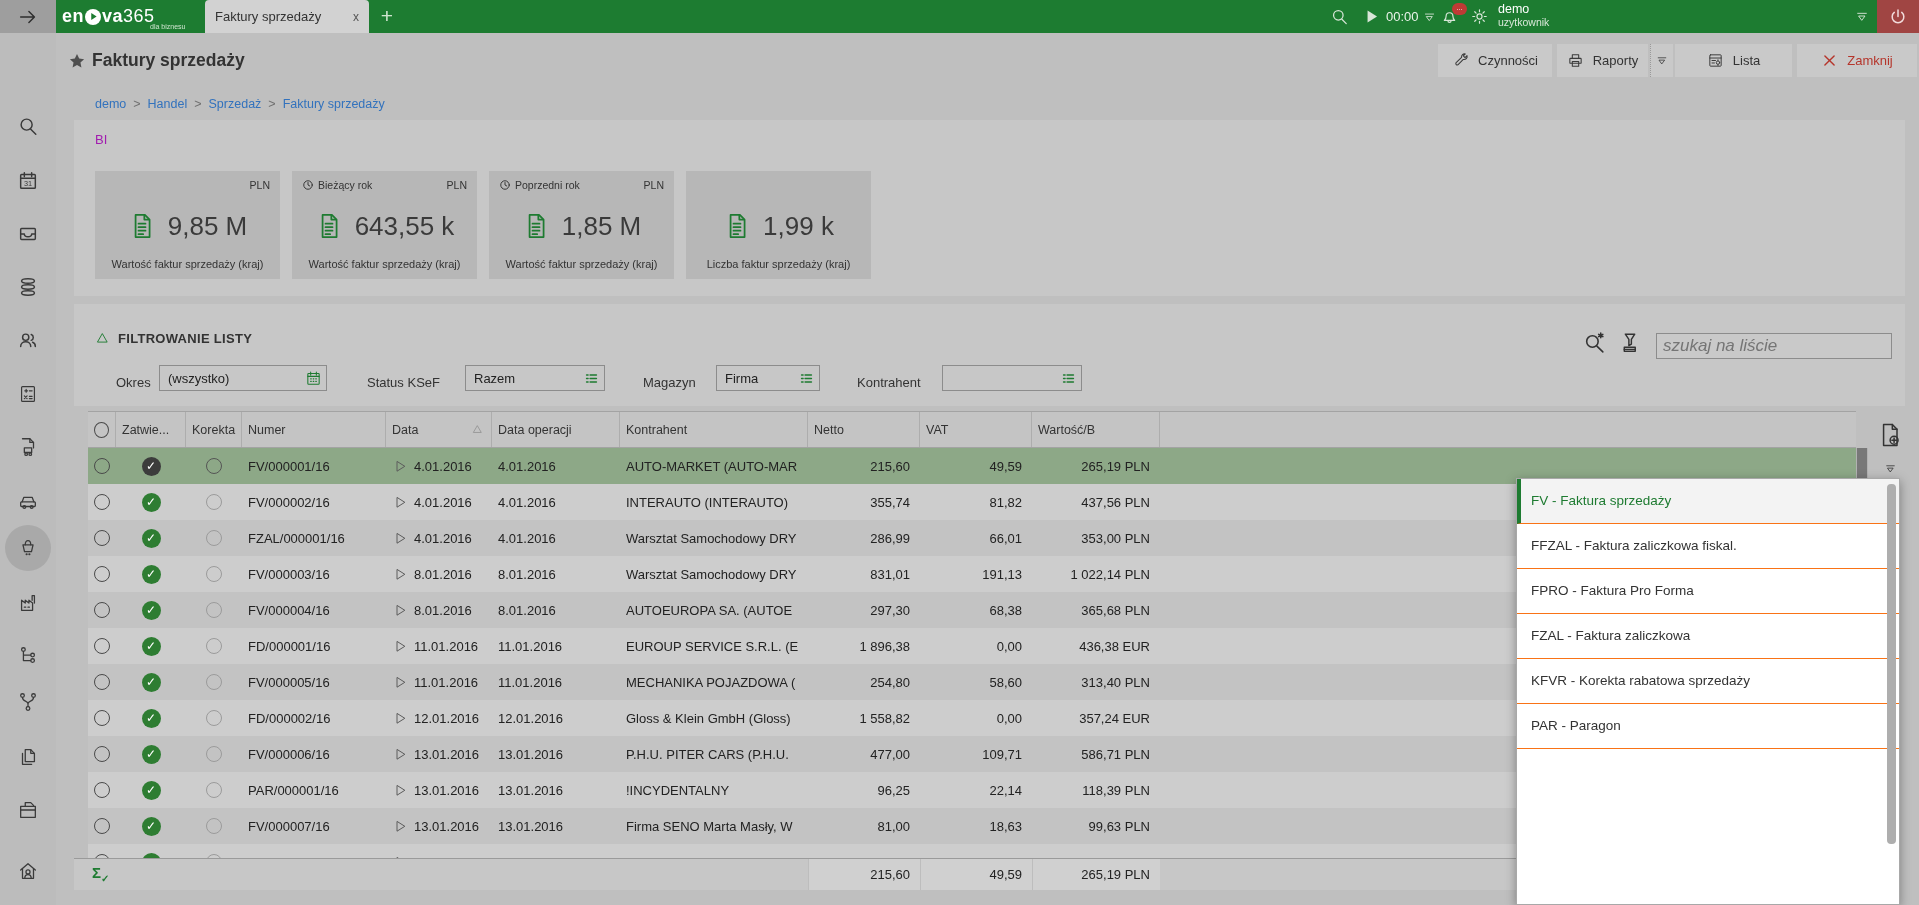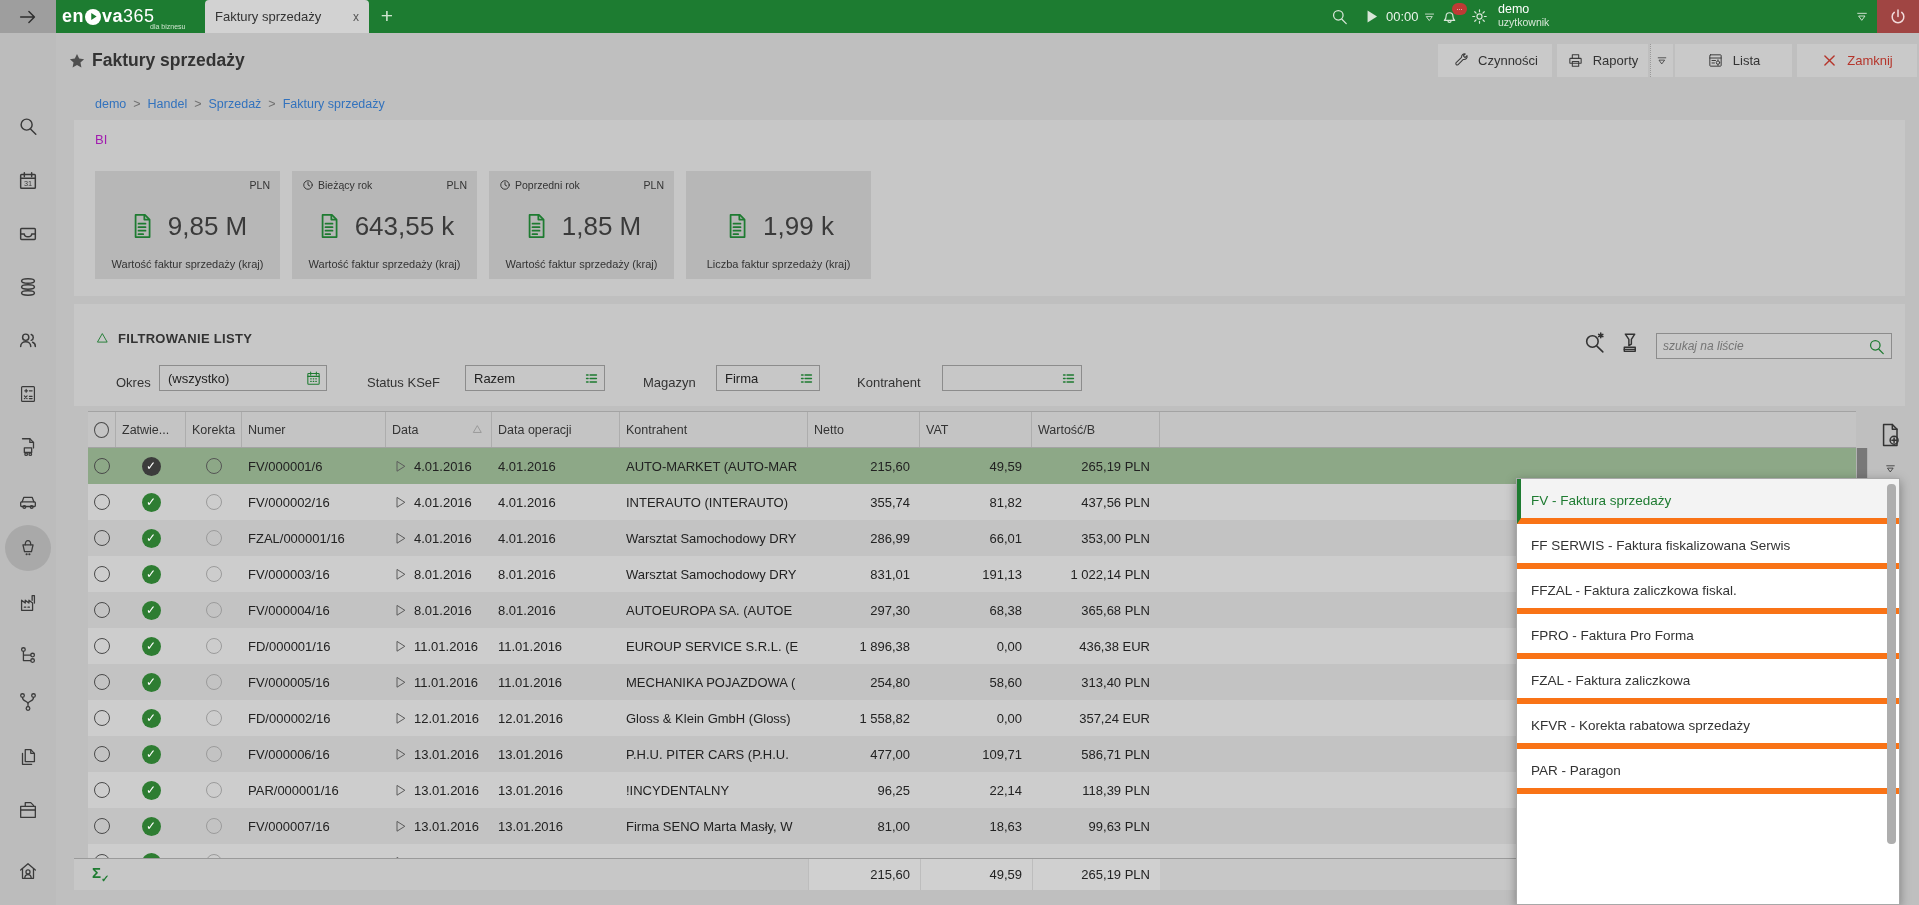--- a/index.html
+++ b/index.html
@@ -61,21 +61,21 @@
   #flt-tri{left:21px;top:27px;width:15px;height:14px;color:#1e7b31;}
   #flt-title{left:44px;top:27px;font-size:13px;font-weight:bold;color:#333;letter-spacing:.3px;}
   .flt-lbl{top:71px;font-size:13px;color:#333;}
   .flt-box{top:61px;height:26px;border:1px solid #8c8c8c;box-sizing:border-box;display:flex;align-items:center;
            padding:0 4px 0 8px;font-size:13px;color:#222;cursor:pointer;background:transparent;}
   .flt-box .ico{margin-left:auto;width:17px;height:17px;color:#1e7b31;}
   .tool-ico{top:26px;width:25px;height:25px;color:#333;cursor:pointer;}
   #list-search{left:1582px;top:29px;width:236px;height:26px;border:1px solid #8c8c8c;box-sizing:border-box;
                display:flex;align-items:center;background:#c9c9c9;}
   #list-search input{flex:1;border:0;background:transparent;outline:none;font-family:"Liberation Sans",sans-serif;
-                     font-style:italic;font-size:12px;color:#444;padding:0 6px;}
+                     font-style:italic;font-size:17px;color:#444;padding:0 6px;}
   #list-search .ico{width:19px;height:19px;color:#1e7b31;margin-right:5px;cursor:pointer;}
 
   
   #grid{left:88px;top:411px;width:1768px;}
   #grid-head{display:flex;height:37px;background:#c4c4c4;border-top:1px solid #a3a3a3;border-bottom:1px solid #a3a3a3;box-sizing:border-box;}
   .hc{display:flex;align-items:center;box-sizing:border-box;padding:0 6px;font-size:12.5px;color:#333;border-right:1px solid #adadad;overflow:hidden;white-space:nowrap;cursor:pointer;}
   .hc:last-child{border-right:0;}
   .hc .sort{margin-left:auto;width:15px;height:13px;color:#8d8d8d;}
   #grid-rows{height:410px;overflow:hidden;}
   .row{display:flex;height:36px;cursor:pointer;}
@@ -102,21 +102,21 @@
 
   
   #v-scroll{left:1856px;top:448px;width:12px;height:410px;background:#b2b2b2;}
   #v-thumb{left:1857px;top:448px;width:10px;height:66px;background:#787878;cursor:grab;}
   #new-doc-ico{left:1876px;top:420px;width:28px;height:30px;color:#333;cursor:pointer;}
   #side-caret{left:1882px;top:462px;width:17px;height:14px;color:#333;cursor:pointer;}
 
   
   #dropdown{left:1516px;top:478px;width:384px;height:427px;background:#fff;border:1px solid #a8a8a8;
             box-shadow:0 3px 10px rgba(0,0,0,.35);box-sizing:border-box;z-index:20;}
-  .dd-item{height:45px;line-height:44px;padding-left:14px;font-size:13.5px;color:#333;border-bottom:6px solid #f97316;
+  .dd-item{height:45px;line-height:44px;padding-left:14px;font-size:13.5px;color:#333;border-bottom:1px solid #f97316;
            box-sizing:border-box;white-space:nowrap;overflow:hidden;cursor:pointer;}
   .dd-item.sel{color:#1e7b31;background:#f3f3f3;border-left:4px solid #1e7b31;padding-left:10px;}
   #dd-thumb{position:absolute;right:3px;top:5px;width:9px;height:360px;background:#aeaeae;border-radius:4px;cursor:grab;}
 </style>
 </head>
 <body>
 
 <div id="app">
 
   <div id="topbar" class="abs">
@@ -552,21 +552,21 @@
           <div class="cell" style="width: 28px;">
             <span class="rad"></span>
           </div>
           <div class="cell" style="width: 70px;">
             <span class="chk dark">✓</span>
           </div>
           <div class="cell" style="width: 56px;">
             <span class="kor dark"></span>
           </div>
           <div class="cell" style="width: 144px;">
-            <span>FV/000001/6</span>
+            <span>FV/000001/16</span>
           </div>
           <div class="cell" style="width: 106px;">
             <span class="play ico">
               <svg viewBox="0 0 24 24" fill="none" stroke="currentColor" stroke-width="1.6" stroke-linecap="round" stroke-linejoin="round" width="100%" height="100%">
                 <path d="M8 4.5v15l12-7.5z"></path>
               </svg>
             </span>
             <span>4.01.2016</span>
           </div>
           <div class="cell" style="width: 128px;">
@@ -1026,21 +1026,20 @@
     </span>
   <span id="side-caret" class="abs ico">
       <svg viewBox="0 0 24 24" fill="none" stroke="currentColor" stroke-width="1.4" stroke-linecap="round" stroke-linejoin="round" width="100%" height="100%">
         <path d="M5.5 6.5h13M7.5 10.5h9l-4.5 6z"></path>
       </svg>
     </span>
 
   <div id="dropdown" class="abs">
     <div id="dd-items">
         <div class="dd-item sel">FV - Faktura sprzedaży</div>
-        <div class="dd-item">FF SERWIS - Faktura fiskalizowana Serwis</div>
         <div class="dd-item">FFZAL - Faktura zaliczkowa fiskal.</div>
         <div class="dd-item">FPRO - Faktura Pro Forma</div>
         <div class="dd-item">FZAL - Faktura zaliczkowa</div>
         <div class="dd-item">KFVR - Korekta rabatowa sprzedaży</div>
         <div class="dd-item">PAR - Paragon</div>
       </div>
     <div id="dd-thumb"></div>
   </div>
 
 </div>

